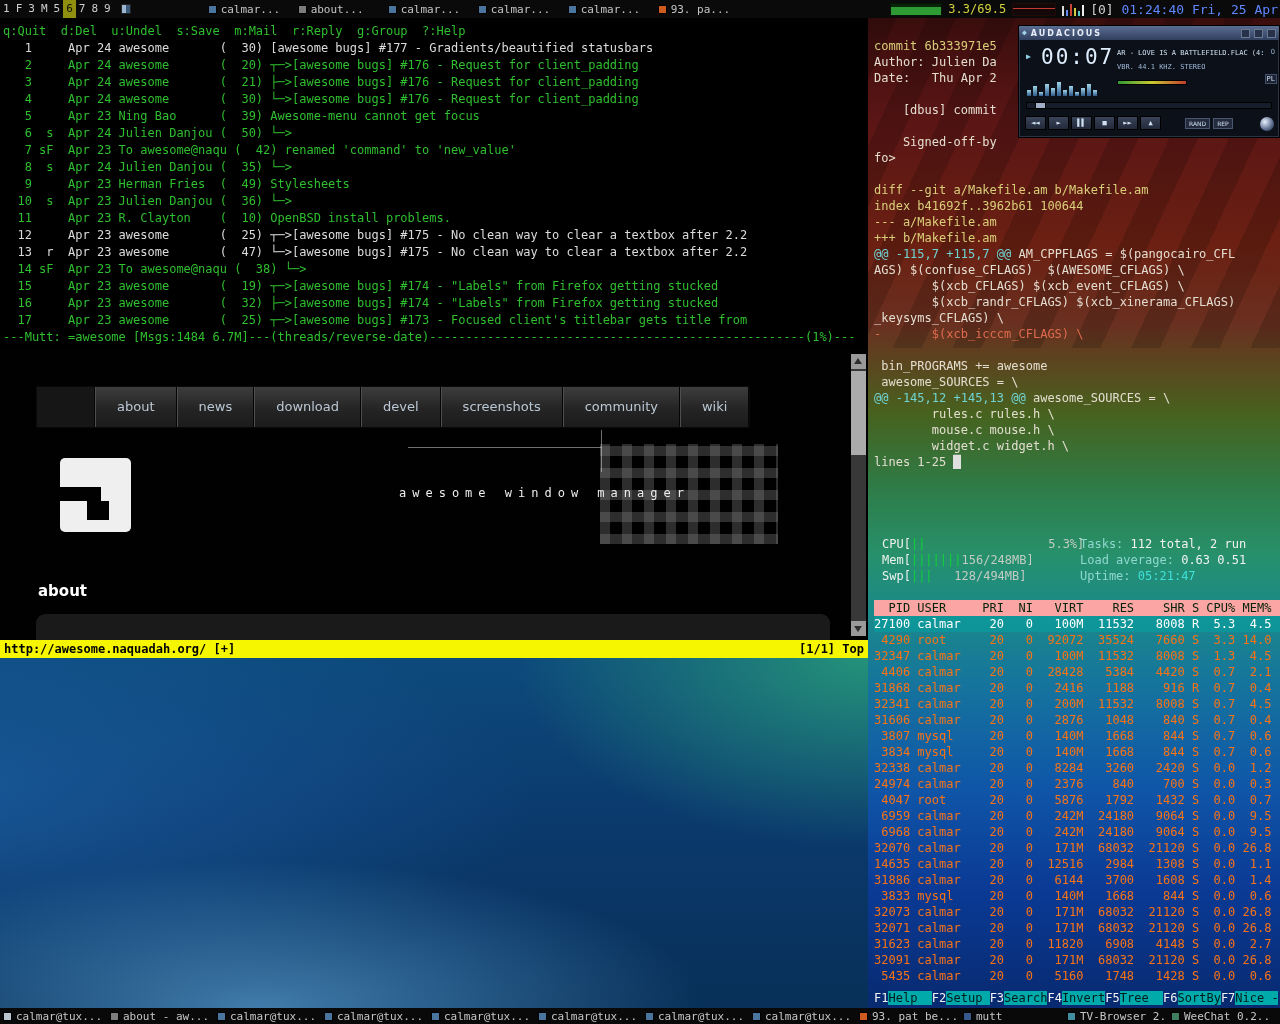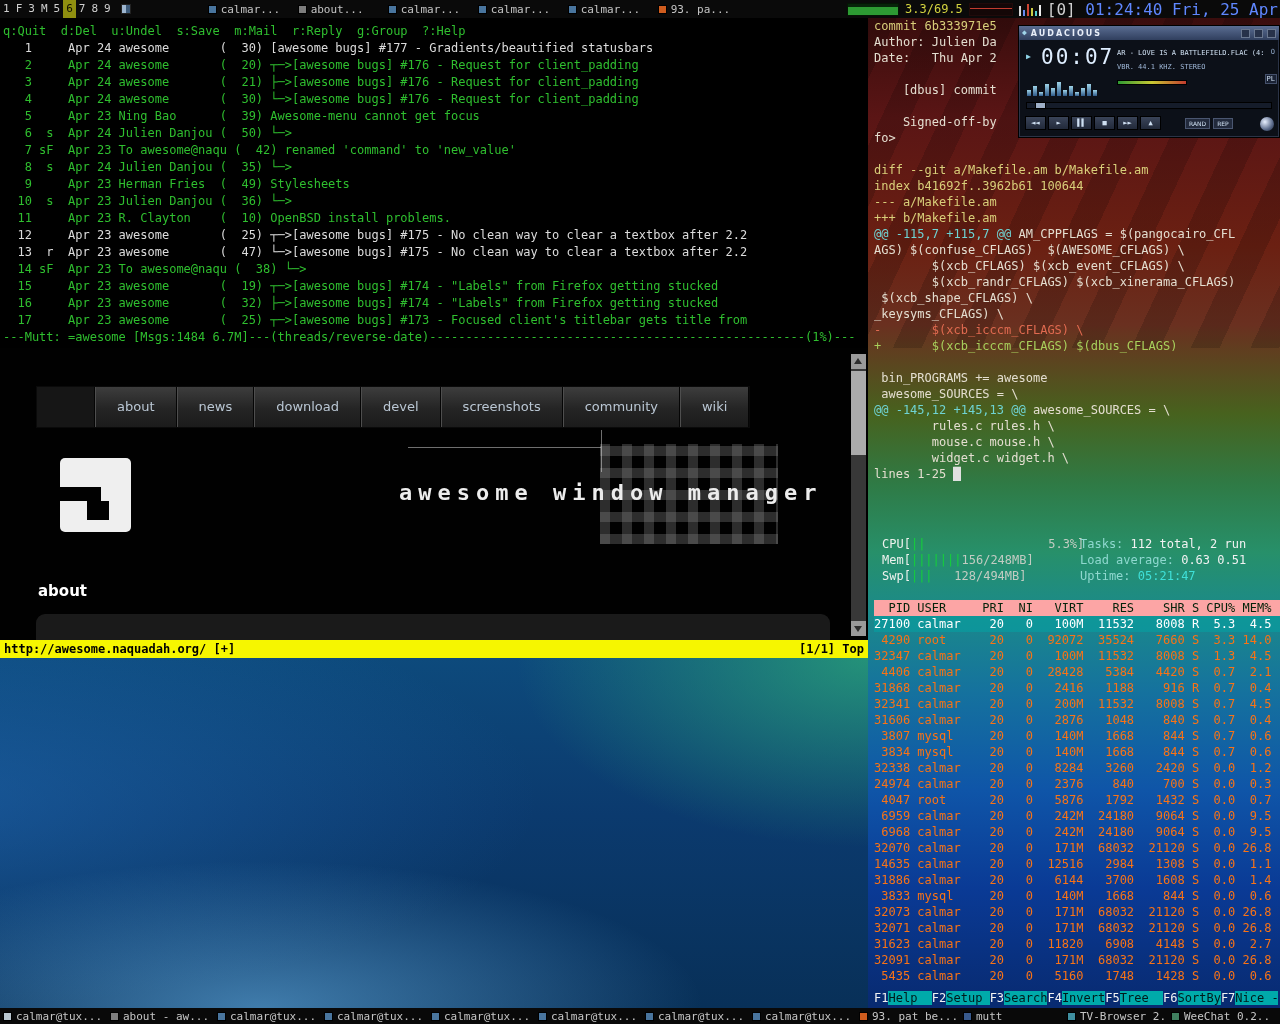--- a/index.html
+++ b/index.html
@@ -37,21 +37,21 @@
   .graph-net{width:44px;height:13px;background:#140707;border:1px solid #200a0a;position:relative}
   .graph-net::after{content:"";position:absolute;left:0;right:0;top:4px;height:1px;background:#c23b2e}
   .meters{display:flex;align-items:flex-end;gap:2px;height:13px}
   .meters span{width:2px;display:block}
   .meters span:nth-child(1){height:10px;background:#d8d8d8}
   .meters span:nth-child(2){height:6px;background:#6688ee}
   .meters span:nth-child(3){height:12px;background:#cc4433}
   .meters span:nth-child(4){height:8px;background:#cccc44}
   .meters span:nth-child(5){height:5px;background:#55cccc}
   .meters span:nth-child(6){height:11px;background:#eeeeee}
-  .clock{font-size:16px;color:#5f87ff;white-space:nowrap}
+  .clock{font-size:13px;color:#5f87ff;white-space:nowrap}
   .clock .pfx{color:#d0d0d0}
 
   
   .mutt{position:absolute;left:0;top:18px;width:868px;height:330px;background:#000;padding:5px 11px 0 3px;
     font-size:12px;line-height:17px;z-index:2}
   .mhelp,.mline,.mstatus{white-space:pre;overflow:hidden;color:#2fbf2f}
   .mline.hl{color:#dcdcdc}
 
   
   .browser{position:absolute;left:0;top:348px;width:868px;height:310px;background:#010101;z-index:2;
@@ -61,38 +61,38 @@
   .btab{padding:0 21px;line-height:40px;font-size:13px;color:#bac7d4;border-left:1px solid #4e4e4e;border-right:1px solid #050505}
   .btab-first{width:58px;background:#161616;border-left:none}
   .hline-h{position:absolute;left:408px;top:99px;width:194px;height:1px;background:#6f6f6f}
   .hline-v{position:absolute;left:601px;top:82px;width:1px;height:42px;background:#6f6f6f}
   .checker{position:absolute;left:600px;top:96px;width:178px;height:100px;opacity:.5;
     background-image:repeating-linear-gradient(0deg,rgba(255,255,255,.35) 0 10px,transparent 10px 22px),
                      repeating-linear-gradient(90deg,rgba(255,255,255,.35) 0 10px,transparent 10px 22px)}
   .alogo{position:absolute;left:60px;top:110px;width:71px;height:74px;background:#efefef;border-radius:5px}
   .alogo::before{content:"";position:absolute;left:0;top:29px;width:41px;height:14px;background:#010101}
   .alogo::after{content:"";position:absolute;left:27px;top:43px;width:22px;height:19px;background:#010101}
-  .hero-title{position:absolute;left:399px;top:132px;font-family:"DejaVu Sans Mono",monospace;font-weight:bold;
-    font-size:22px;letter-spacing:6px;color:#ededed;white-space:nowrap}
+  .hero-title{position:absolute;left:399px;top:138px;font-family:"DejaVu Sans Mono",monospace;font-weight:normal;
+    font-size:12px;letter-spacing:6px;color:#ededed;white-space:nowrap}
   .about-head{position:absolute;left:38px;top:234px;font-weight:bold;font-size:15px;color:#fff}
   .cbox{position:absolute;left:36px;top:266px;width:794px;height:26px;background:#1a1a1a;border-radius:9px 9px 0 0}
   .bscroll{position:absolute;right:2px;top:6px;width:15px;height:282px;background:#383838}
   .sb-up,.sb-down{position:absolute;left:0;width:15px;height:15px;background:#9a9a9a}
   .sb-up{top:0}.sb-down{bottom:0}
   .sb-up::after,.sb-down::after{content:"";position:absolute;left:3px}
   .sb-up::after{top:4px;border-left:4px solid transparent;border-right:4px solid transparent;border-bottom:6px solid #2e2e2e}
   .sb-down::after{top:5px;border-left:4px solid transparent;border-right:4px solid transparent;border-top:6px solid #2e2e2e}
   .sb-thumb{position:absolute;left:0;top:17px;width:15px;height:84px;background:#ababab}
   .ybar{position:absolute;left:0;bottom:0;width:868px;height:18px;background:#f6f600;display:flex;align-items:center;
     font-family:"DejaVu Sans Mono",monospace;font-size:12px;font-weight:bold;color:#000}
   .ybar .url{padding-left:4px}
   .ybar .pos{margin-left:auto;padding-right:4px}
 
   
-  .gitterm{position:absolute;left:868px;top:18px;width:412px;height:500px;padding:0 0 0 6px;
+  .gitterm{position:absolute;left:868px;top:18px;width:412px;height:500px;padding:20px 0 0 6px;
     font-size:12px;line-height:16px;z-index:3}
   .gline{white-space:pre;overflow:hidden;min-height:16px}
   .gc-y{color:#d9cf7a}.gc-w{color:#e4ded0}.gc-r{color:#e06a50}.gc-g{color:#a8d05c}.gc-c{color:#6fd3d3}
   .gc-cur{background:#e0e0e0;color:#e0e0e0}
 
   
   .aud{position:absolute;left:1018px;top:25px;width:262px;height:113px;z-index:6;background:#0c1018;
     border:1px solid #000;box-shadow:0 0 0 1px #2a3346 inset}
   .aud-title{height:14px;display:flex;align-items:center;gap:4px;padding:0 3px;
     background:linear-gradient(180deg,#5a6d92,#303f5e)}
@@ -273,24 +273,22 @@
         <div class="gline"><span class="gc-w">fo&gt;</span></div>
         <div class="gline"></div>
         <div class="gline"><span class="gc-y">diff --git a/Makefile.am b/Makefile.am</span></div>
         <div class="gline"><span class="gc-y">index b41692f..3962b61 100644</span></div>
         <div class="gline"><span class="gc-y">--- a/Makefile.am</span></div>
         <div class="gline"><span class="gc-y">+++ b/Makefile.am</span></div>
         <div class="gline"><span class="gc-c">@@ -115,7 +115,7 @@</span><span class="gc-w"> AM_CPPFLAGS = $(pangocairo_CFL</span></div>
         <div class="gline"><span class="gc-w">AGS) $(confuse_CFLAGS)  $(AWESOME_CFLAGS) \</span></div>
         <div class="gline"><span class="gc-w">        $(xcb_CFLAGS) $(xcb_event_CFLAGS) \</span></div>
         <div class="gline"><span class="gc-w">        $(xcb_randr_CFLAGS) $(xcb_xinerama_CFLAGS)</span></div>
-        <div class="gline"><span class="gc-w"> $(xcb_shape_CFLAGS) \</span></div>
         <div class="gline"><span class="gc-w">_keysyms_CFLAGS) \</span></div>
         <div class="gline"><span class="gc-r">-       $(xcb_icccm_CFLAGS) \</span></div>
-        <div class="gline"><span class="gc-g">+       $(xcb_icccm_CFLAGS) $(dbus_CFLAGS)</span></div>
         <div class="gline"></div>
         <div class="gline"><span class="gc-w"> bin_PROGRAMS += awesome</span></div>
         <div class="gline"><span class="gc-w"> awesome_SOURCES = \</span></div>
         <div class="gline"><span class="gc-c">@@ -145,12 +145,13 @@</span><span class="gc-w"> awesome_SOURCES = \</span></div>
         <div class="gline"><span class="gc-w">        rules.c rules.h \</span></div>
         <div class="gline"><span class="gc-w">        mouse.c mouse.h \</span></div>
         <div class="gline"><span class="gc-w">        widget.c widget.h \</span></div>
         <div class="gline"><span class="gc-w">lines 1-25 </span><span class="gc-cur">█</span></div>
       </div>
   </div>

